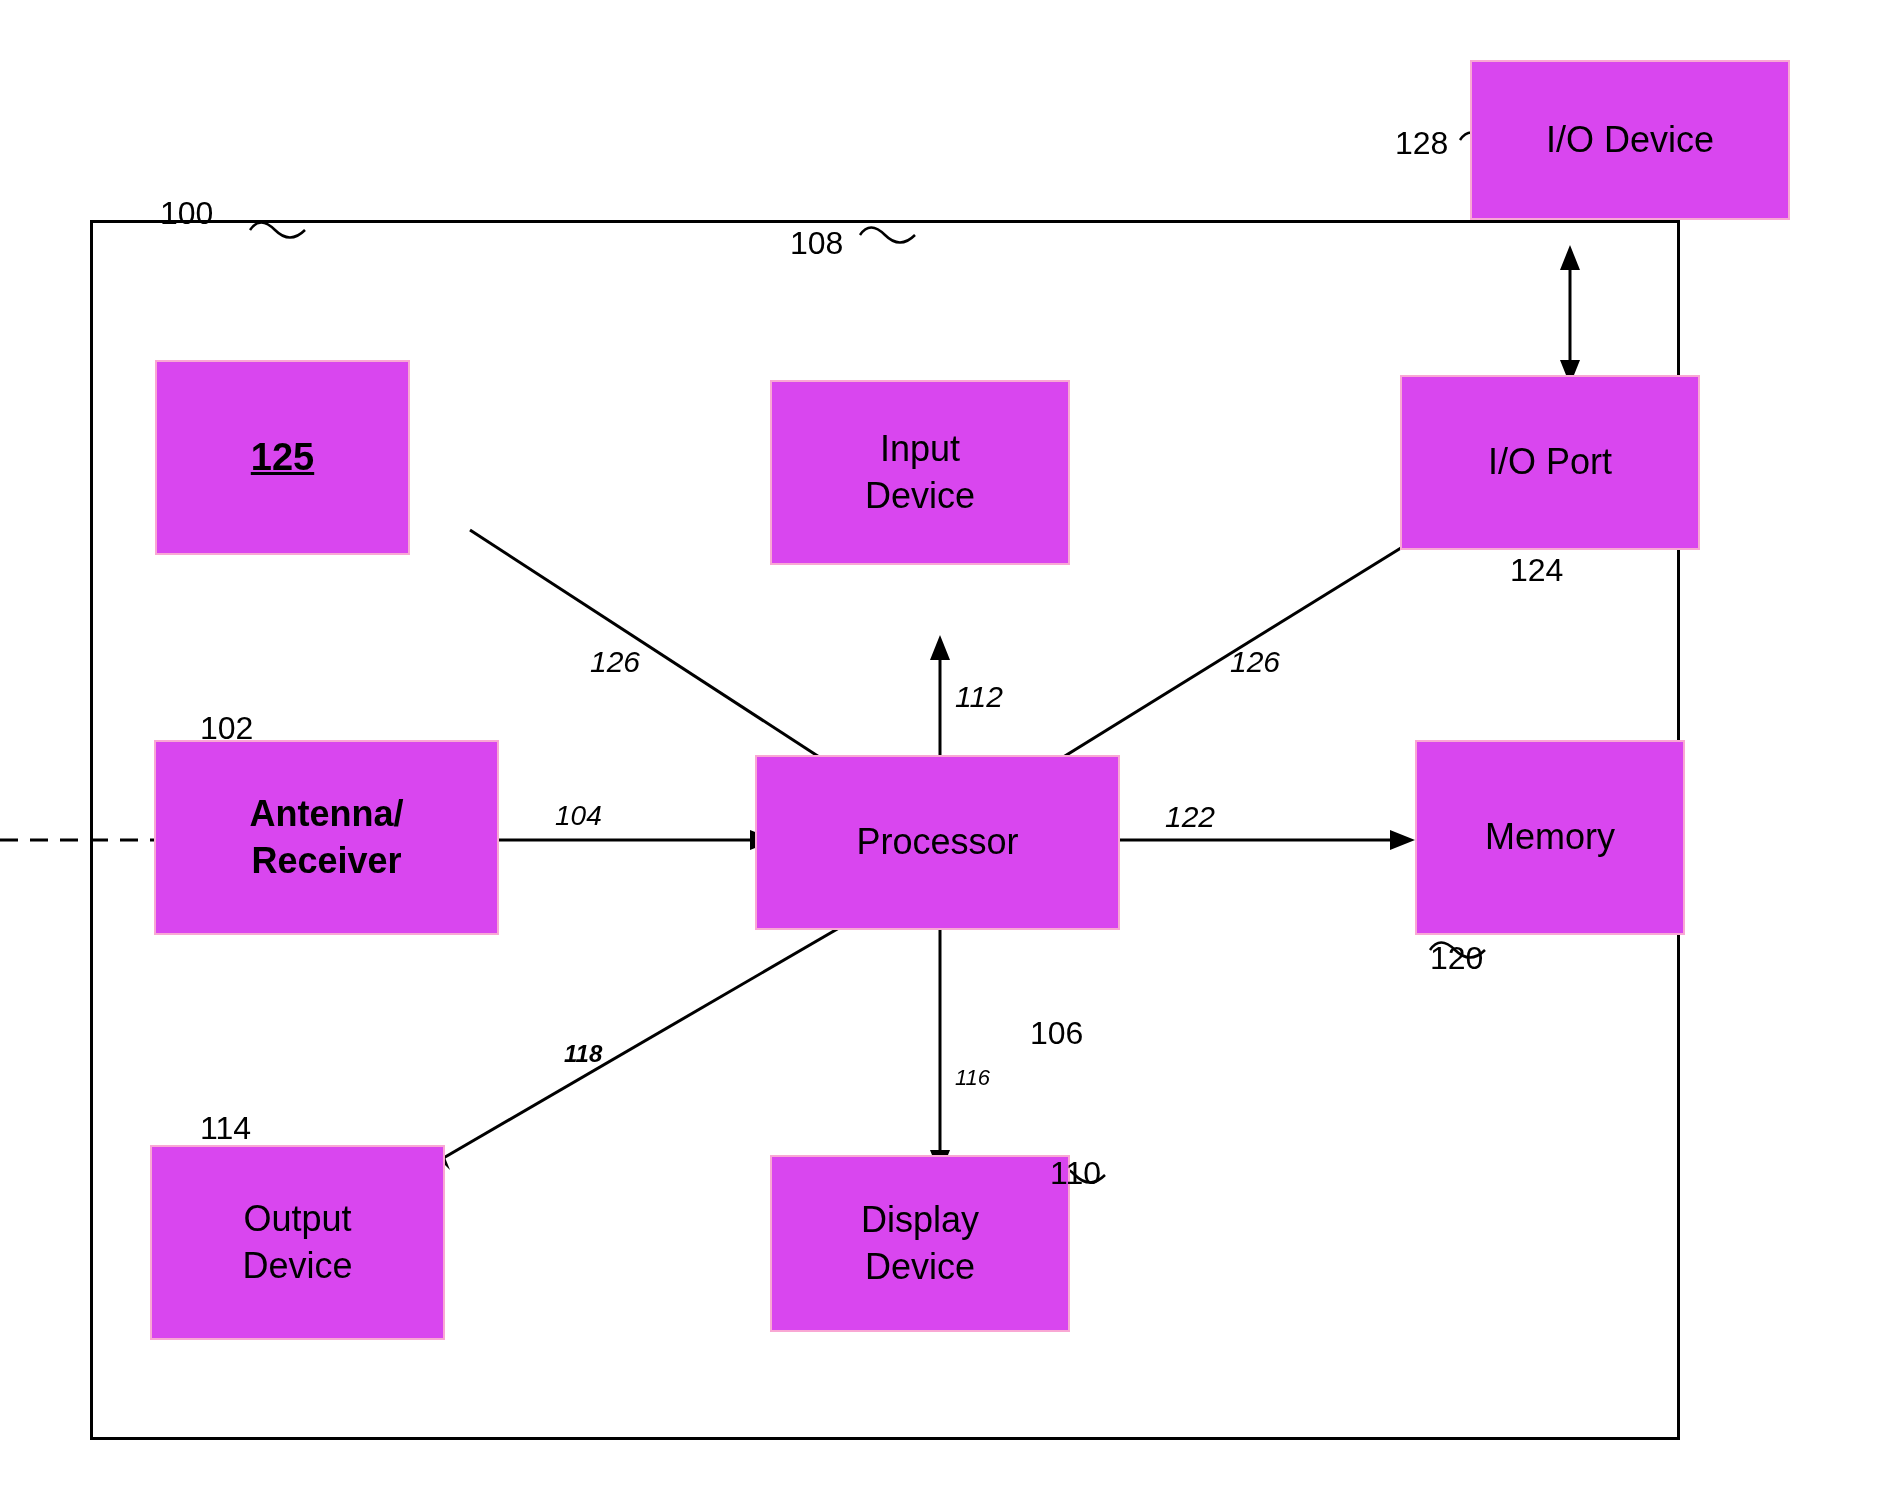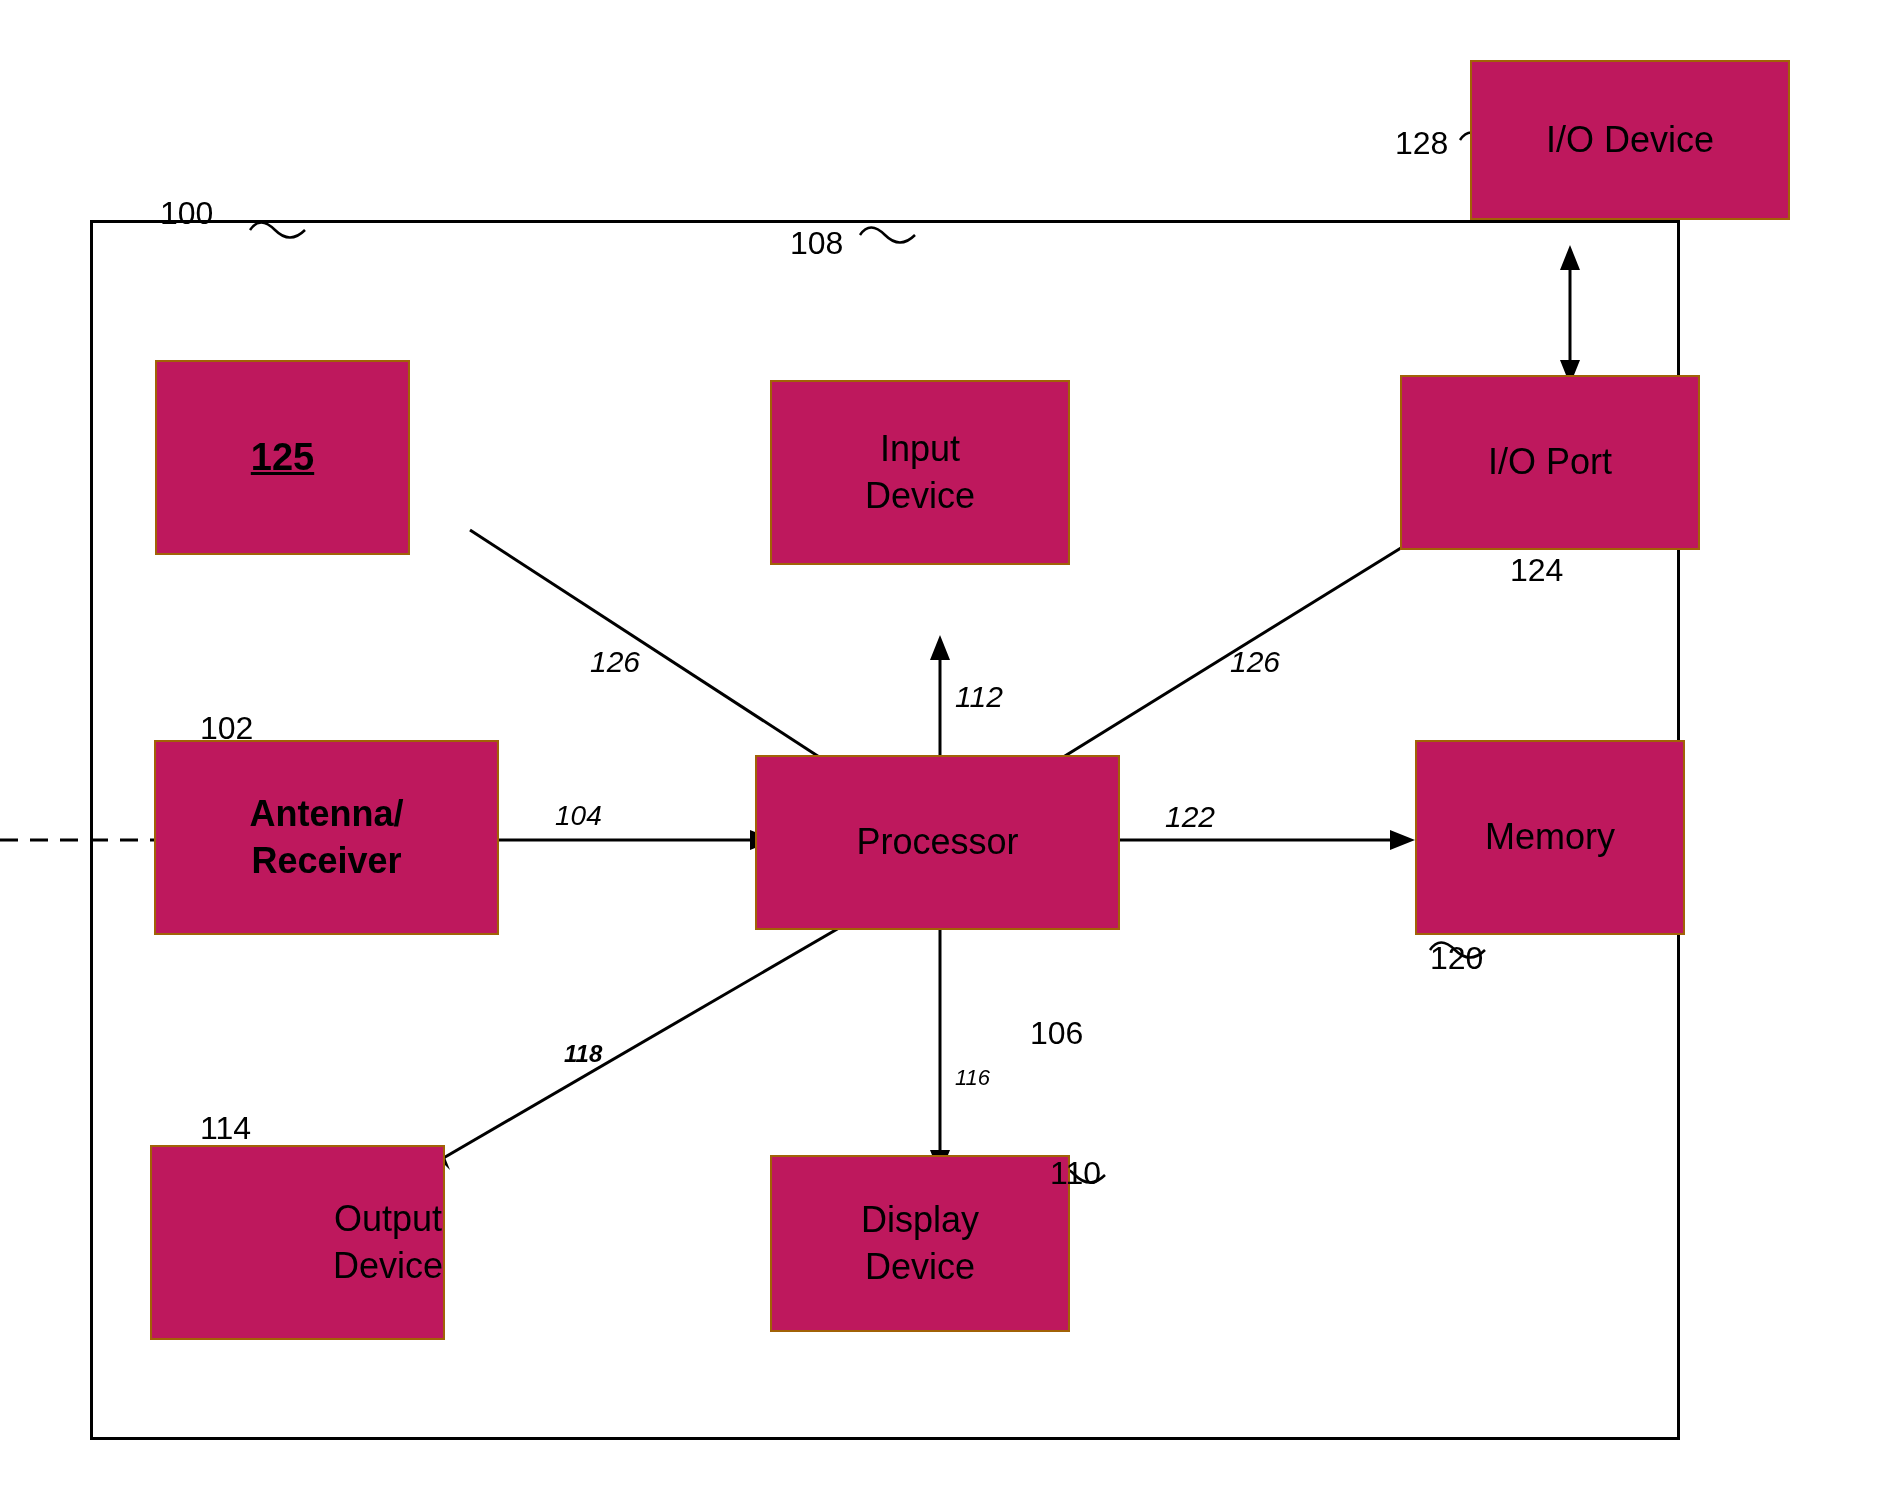--- a/index.html
+++ b/index.html
@@ -21,22 +21,22 @@
       left: 90px;
       top: 220px;
       width: 1590px;
       height: 1220px;
       border: 3px solid #000;
       background: transparent;
     }
     
     .component-box {
       position: absolute;
-      border: 2px solid #a16207;
-      background: #be185d;
+      border: 2px solid #f9a8d4;
+      background: #d946ef;
       display: flex;
       align-items: center;
       justify-content: center;
       text-align: center;
       font-size: 36px;
       font-weight: normal;
       line-height: 1.3;
     }
     
     .label {
@@ -142,21 +142,21 @@
   </div>
 
   <div class="label" style="left:1430px; top:940px;">120</div>
 
   <div class="component-box" style="left:154px; top:740px; width:345px; height:195px;font-weight:bold;">
     <span>Antenna/<br>Receiver</span>
   </div>
 
   <div class="label" style="left:200px; top:710px;">102</div>
 
-  <div class="component-box" style="left:150px; top:1145px; width:295px; height:195px;justify-content:flex-end;">
+  <div class="component-box" style="left:150px; top:1145px; width:295px; height:195px;">
     <span>Output<br>Device</span>
   </div>
 
   <div class="label" style="left:200px; top:1110px;">114</div>
 
   <div class="component-box" style="left:770px; top:1155px; width:300px; height:177px;">
     <span>Display<br>Device</span>
   </div>
 
   <div class="label" style="left:1050px; top:1155px;">110</div>

